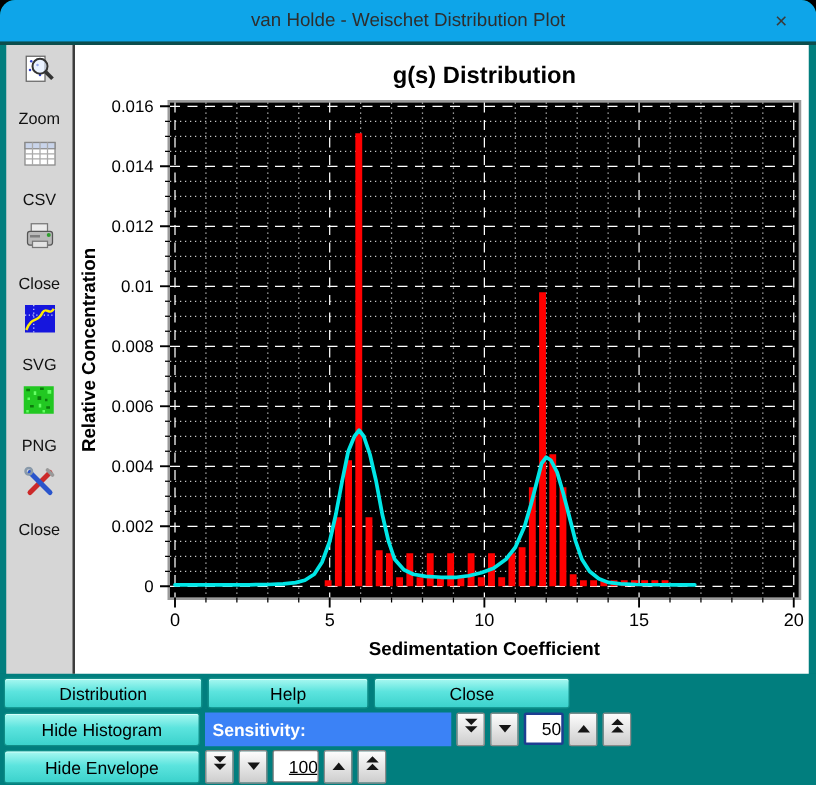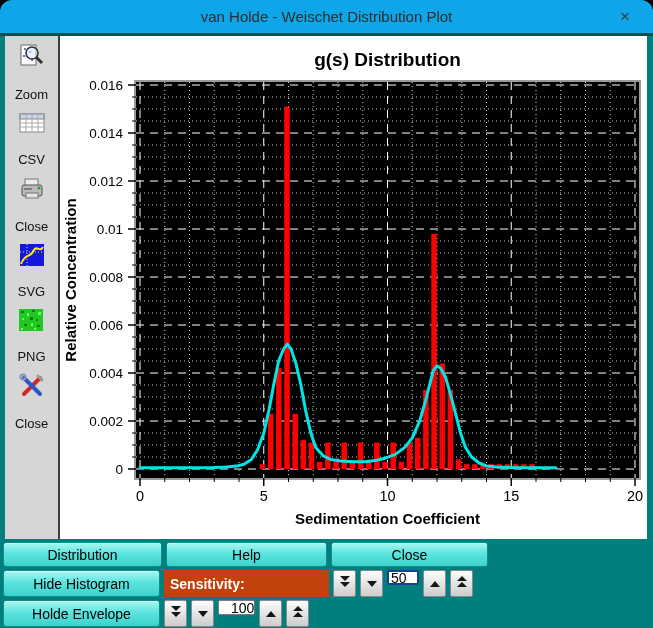--- a/index.html
+++ b/index.html
@@ -38,37 +38,37 @@
   .tbtn{
     background:linear-gradient(180deg,#a9f8f1 0%,#5ce4de 45%,#3bd2cc 100%);
     border:1px solid #0f8d87;border-radius:3px;
     display:flex;align-items:center;justify-content:center;
     font-size:14px;color:#000;cursor:pointer;box-sizing:border-box;
     box-shadow:inset 0 1px 0 #d2fffa;
   }
   .r1 .tbtn{height:25px;}
   .r2 .tbtn,.r3 .tbtn{height:27px;}
   .w-dist{width:159px;}
-  .w-help{width:161px;}
+  .w-help{width:129px;}
   .w-close{width:157px;}
   .w-hide{width:157px;}
   .black-panel{
-    width:165px;background:#c2410c;color:#fff;font-weight:bold;font-size:14px;
+    width:197px;background:#3b82f6;color:#fff;font-weight:bold;font-size:14px;
     display:flex;align-items:center;padding-left:6px;box-sizing:border-box;
   }
   .spin-btn{
     width:23px;height:27px;box-sizing:border-box;
     background:linear-gradient(180deg,#fdfdfd,#cdcdcd);
     border:1px solid #8a8a8a;border-radius:2px;
     display:flex;align-items:center;justify-content:center;cursor:pointer;
   }
   .entry{
-    height:15px;box-sizing:border-box;border:1px solid #7a7a7a;background:#fff;
+    height:26px;box-sizing:border-box;border:1px solid #7a7a7a;background:#fff;
     font-family:"Liberation Sans", sans-serif;font-size:14px;color:#000;
-    padding:0 0 0 12px;border-radius:2px;
+    padding:0 0 0 12px;border-radius:2px;text-align:right;
   }
   .entry.focused{border:2px solid #1d3e91;padding-left:2px;}
   .e-sens{width:32px;}
   .e-smooth{width:37px;text-decoration:underline;}
 </style>
 </head>
 <body>
 
 <div class="window">
 
@@ -361,21 +361,21 @@
             </svg></span>
       </div>
       <div class="spin-btn">
         <span><svg width="12" height="14" viewBox="0 0 12 14">
               <polygon points="6,1 11,6 1,6" fill="#161616"></polygon>
               <polygon points="6,7 11,12 1,12" fill="#161616"></polygon>
             </svg></span>
       </div>
     </div>
     <div class="crow r3">
-      <div class="tbtn w-hide">Holde Envelope</div>
+      <div class="tbtn w-hide">Hide Envelope</div>
       <div class="spin-btn">
         <span><svg width="12" height="14" viewBox="0 0 12 14">
               <polygon points="1,1 11,1 6,6" fill="#161616"></polygon>
               <polygon points="1,7 11,7 6,12" fill="#161616"></polygon>
             </svg></span>
       </div>
       <div class="spin-btn">
         <span><svg width="12" height="10" viewBox="0 0 12 10">
               <polygon points="1,2 11,2 6,8" fill="#161616"></polygon>
             </svg></span>

